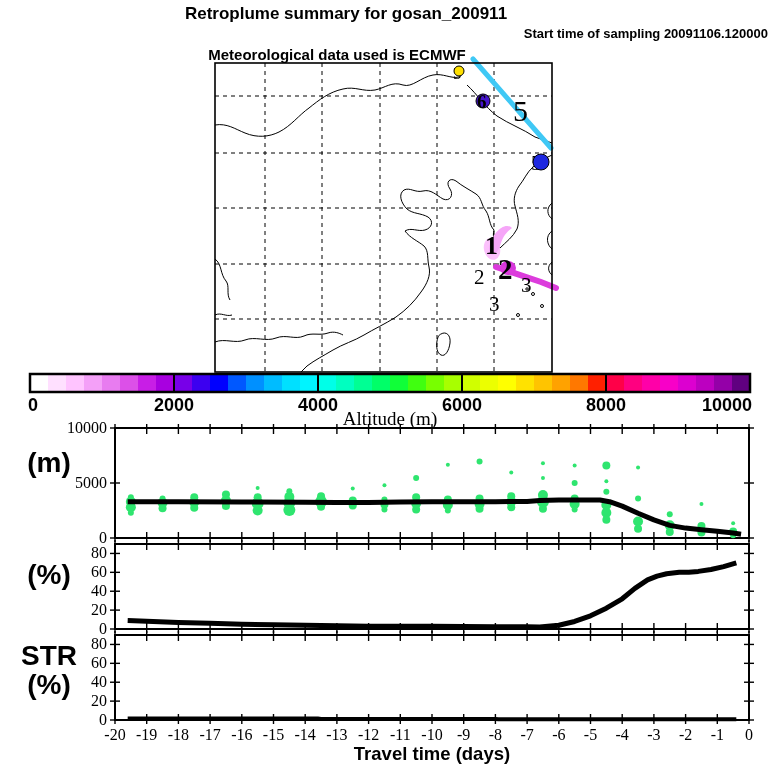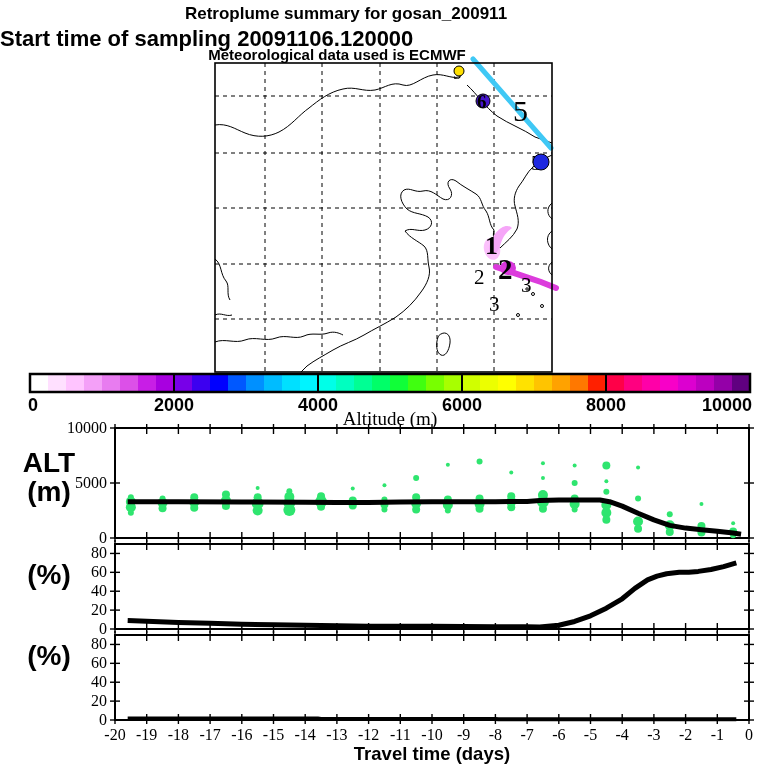--- a/index.html
+++ b/index.html
@@ -1,45 +1,45 @@
 <!DOCTYPE html>
 <html><head>
 <meta charset="utf-8">
 <style>
   html,body{margin:0;padding:0;background:#fff;}
   .page{position:relative;width:768px;height:768px;background:#fff;overflow:hidden;
         font-family:"Liberation Sans",sans-serif;color:#000;}
   .hdr{position:absolute;left:0;width:768px;text-align:center;font-weight:bold;white-space:nowrap;}
   #title1{top:4px;font-size:17px;transform:translateX(-38px);}
-  #title2{top:26px;font-size:22px;display:flex;justify-content:flex-start;gap:36px;}
+  #title2{top:26px;font-size:13px;display:flex;justify-content:flex-end;gap:36px;}
   #title3{top:46px;font-size:15px;transform:translateX(-47px);}
   .axlab{position:absolute;left:4px;width:90px;text-align:center;font-weight:bold;
          font-size:28px;line-height:29px;}
   svg text{font-family:"Liberation Serif",serif;}
   svg text.sans{font-family:"Liberation Sans",sans-serif;font-weight:bold;}
 </style>
 </head>
 <body>
 
 <div class="page">
 
   <div class="hdr" id="title1">Retroplume summary for gosan_200911</div>
   <div class="hdr" id="title2">
     <span>Start time of sampling 20091106.120000</span>
   </div>
   <div class="hdr" id="title3">Meteorological data used is ECMWF</div>
 
   <div class="axlab" style="top:448px">
-    <div>ALT</div>
     <div>(m)</div>
   </div>
   <div class="axlab" style="top:560px">
     <div>(%)</div>
   </div>
   <div class="axlab" style="top:641px">
+    <div>STR</div>
     <div>(%)</div>
   </div>
 
   <svg id="fig" width="768" height="768" style="position:absolute;left:0;top:0">
     <g id="cbar">
         <rect x="30" y="374" width="18.5" height="18" fill="#FFFFFF"></rect>
         <rect x="48" y="374" width="18.5" height="18" fill="#FFE0FF"></rect>
         <rect x="66" y="374" width="18.5" height="18" fill="#FFC4FF"></rect>
         <rect x="84" y="374" width="18.5" height="18" fill="#F4A0F8"></rect>
         <rect x="102" y="374" width="18.5" height="18" fill="#E87CF0"></rect>

